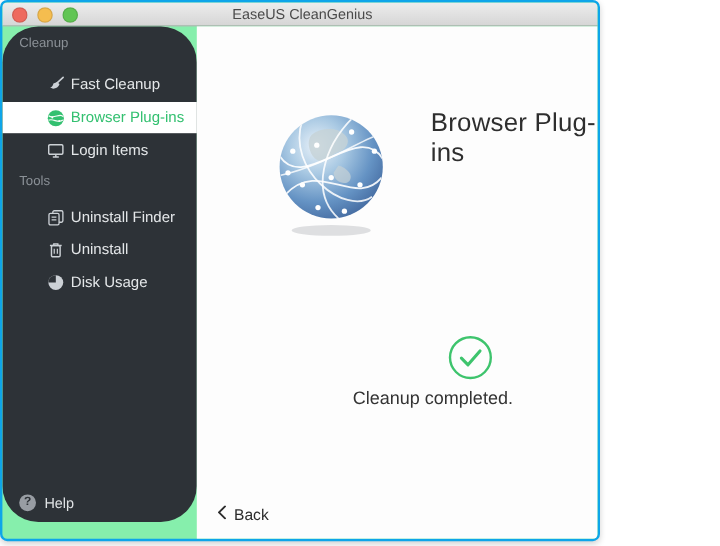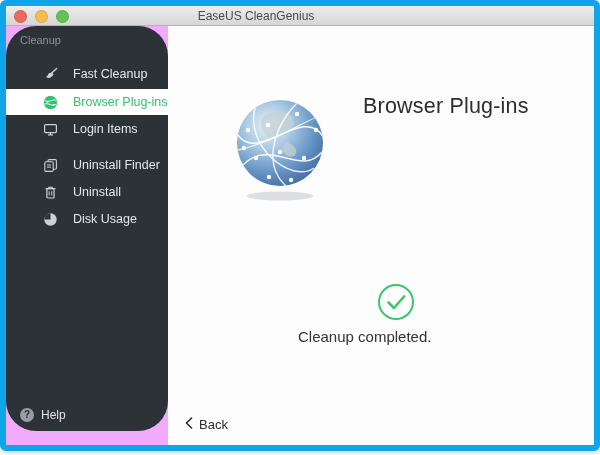--- a/index.html
+++ b/index.html
@@ -1,32 +1,32 @@
 <!DOCTYPE html>
 <html><head>
 <meta charset="utf-8">
 <style>
   html,body{margin:0;padding:0;background:#ffffff;}
   body{width:600px;height:455px;position:relative;font-family:"Liberation Sans",sans-serif;-webkit-font-smoothing:antialiased;}
-  .window{position:absolute;left:0;top:0;width:600px;height:451px;box-sizing:border-box;
-    border:6px solid #0ea5e9;border-radius:6px;overflow:hidden;background:#f0abfc;
+  .window{position:absolute;left:0;top:0;width:500px;height:451px;box-sizing:border-box;
+    border:2px solid #0ea5e9;border-radius:6px;overflow:hidden;background:#86efac;
     box-shadow:0 2px 5px rgba(0,0,0,.18);}
   
   .titlebar{position:absolute;left:0;top:0;right:0;height:19px;
     background:linear-gradient(#ededed,#d6d6d6);border-bottom:1px solid #b5b5b5;}
   .lights{position:absolute;left:8px;top:4px;display:flex;gap:8px;}
   .light{width:11px;height:11px;border-radius:50%;border:0.5px solid rgba(0,0,0,.12);}
   .light.red{background:#ee6a5f}.light.yellow{background:#f5bd4f}.light.green{background:#61c554}
   .title{position:absolute;left:0;top:3px;width:500px;text-align:center;
     font-size:12px;color:#4a4a4a;}
   
   .sidebar{position:absolute;left:0;top:20px;bottom:14px;width:162px;background:#2d3237;border-radius:30px;}
   .section-label{margin:8px 0 0 14px;font-size:11px;color:#8b9197;height:13px;line-height:13px;}
   .section-label.tools{margin-top:7px;}
-  .row{height:26px;display:flex;align-items:center;padding-left:37px;gap:15px;
+  .row{height:26px;display:flex;align-items:center;padding-left:37px;gap:5px;
     font-size:12.5px;color:#e4e7e9;cursor:default;}
   .row .ic{width:15px;height:15px;display:flex;align-items:center;justify-content:center;flex:none;}
   .row.selected{background:#ffffff;color:#33c070;}
   .row.m14{margin-top:14px}.row.m10{margin-top:10px}.row.m2{margin-top:2px}.row.m1{margin-top:1px}
   .help{position:absolute;left:14px;bottom:9px;display:flex;align-items:center;gap:7px;
     font-size:12px;color:#e0e3e5;}
   .help-badge{width:14px;height:14px;border-radius:50%;background:#989da3;color:#2d3237;
     font-size:10px;font-weight:bold;display:flex;align-items:center;justify-content:center;line-height:14px;}
   
   .main{position:absolute;left:162px;top:20px;right:0;bottom:0;background:#fdfdfd;}
@@ -83,20 +83,21 @@
     <div class="row m1">
       <span class="ic">
         <svg width="15" height="15" viewBox="0 0 15 15">
           <rect x="1.6" y="2.6" width="11.8" height="8" rx="1" stroke="#ccd1d6" stroke-width="1.2" fill="none"></rect>
           <path d="M7.5 10.6v2 M5 12.8h5" stroke="#ccd1d6" stroke-width="1.2" fill="none"></path>
         </svg>
       </span>
       <span>Login Items</span>
     </div>
 
+    <div class="section-label tools">Tools</div>
 
     <div class="row m10">
       <span class="ic">
         <svg width="15" height="15" viewBox="0 0 15 15">
           <rect x="5" y="1.6" width="8.4" height="9.6" rx="1.2" stroke="#ccd1d6" stroke-width="1.1" fill="none"></rect>
           <rect x="1.8" y="3.8" width="8.4" height="9.6" rx="1.2" stroke="#ccd1d6" stroke-width="1.1" fill="#2d3237"></rect>
           <path d="M4 7h4 M4 9.2h4" stroke="#ccd1d6" stroke-width="1"></path>
         </svg>
       </span>
       <span>Uninstall Finder</span>

